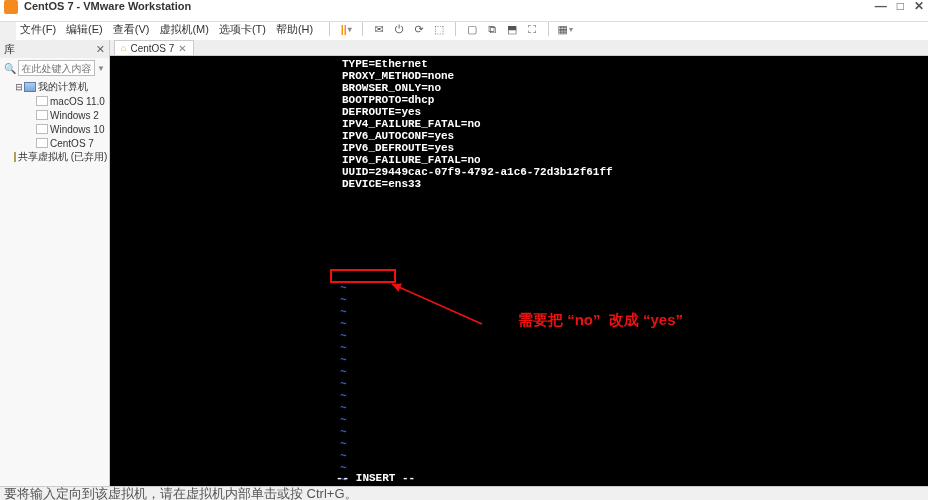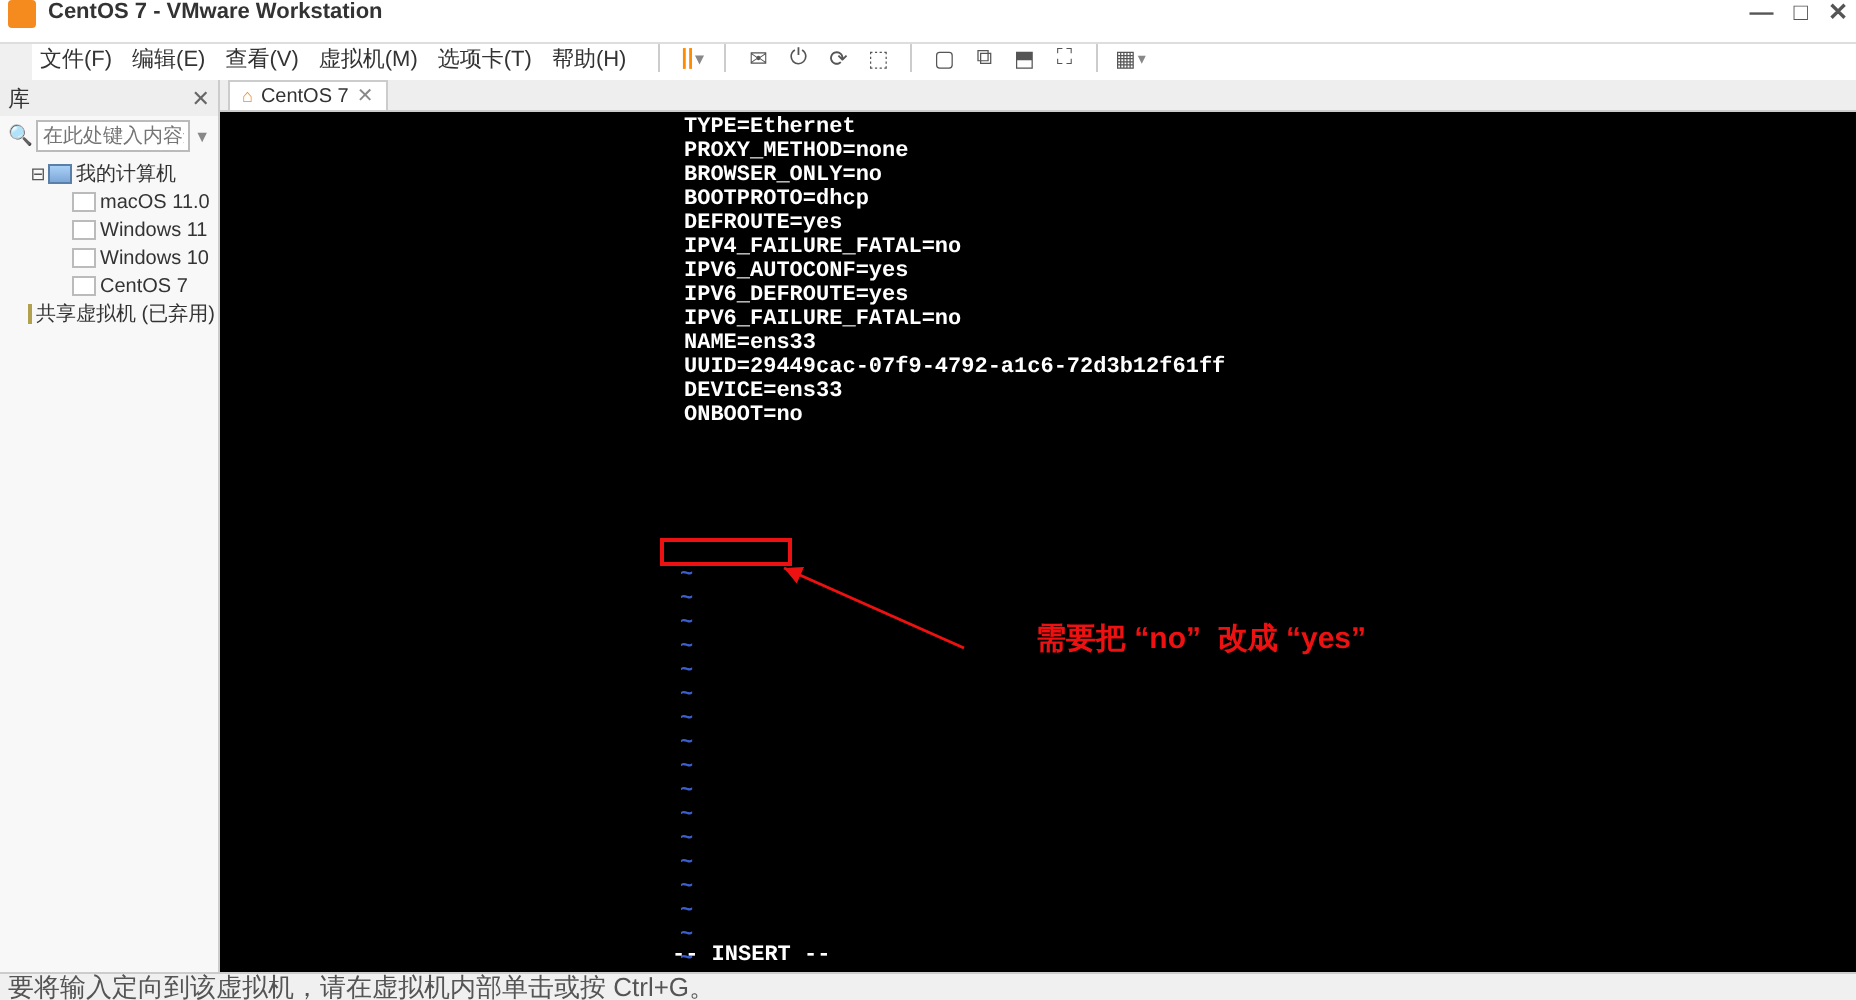--- a/index.html
+++ b/index.html
@@ -119,21 +119,21 @@
           <span>我的计算机</span>
       </div>
       <div class="tree-row ind2">
           <span class="tw"></span>
           <span class="ico vm"></span>
           <span>macOS 11.0</span>
         </div>
       <div class="tree-row ind2">
           <span class="tw"></span>
           <span class="ico vm"></span>
-          <span>Windows 11</span>
+          <span>Windows 2</span>
         </div>
       <div class="tree-row ind2">
           <span class="tw"></span>
           <span class="ico vm"></span>
           <span>Windows 10</span>
         </div>
       <div class="tree-row ind2">
           <span class="tw"></span>
           <span class="ico vm"></span>
           <span>CentOS 7</span>
@@ -159,24 +159,22 @@
       <div class="term-inner">
         <div class="term-line">TYPE=Ethernet</div>
         <div class="term-line">PROXY_METHOD=none</div>
         <div class="term-line">BROWSER_ONLY=no</div>
         <div class="term-line">BOOTPROTO=dhcp</div>
         <div class="term-line">DEFROUTE=yes</div>
         <div class="term-line">IPV4_FAILURE_FATAL=no</div>
         <div class="term-line">IPV6_AUTOCONF=yes</div>
         <div class="term-line">IPV6_DEFROUTE=yes</div>
         <div class="term-line">IPV6_FAILURE_FATAL=no</div>
-        <div class="term-line">NAME=ens33</div>
         <div class="term-line">UUID=29449cac-07f9-4792-a1c6-72d3b12f61ff</div>
         <div class="term-line">DEVICE=ens33</div>
-        <div class="term-line">ONBOOT=no</div>
       </div>
 
       <div class="tilde-col" id="tildes">
           <div>~</div>
           <div>~</div>
           <div>~</div>
           <div>~</div>
           <div>~</div>
           <div>~</div>
           <div>~</div>

